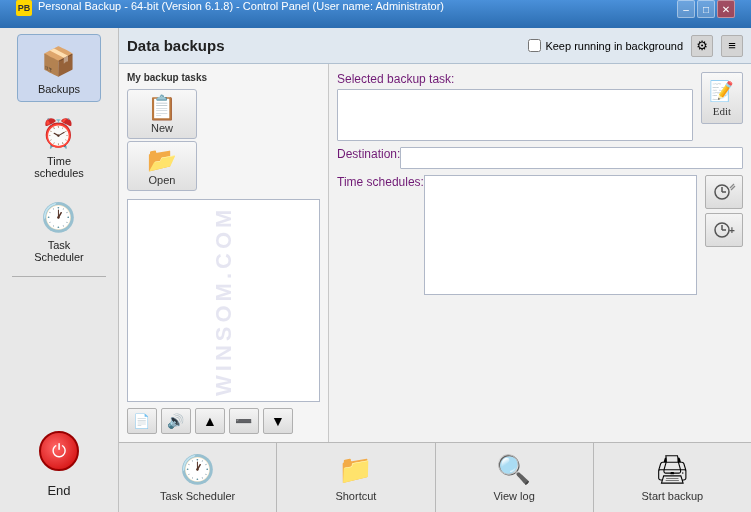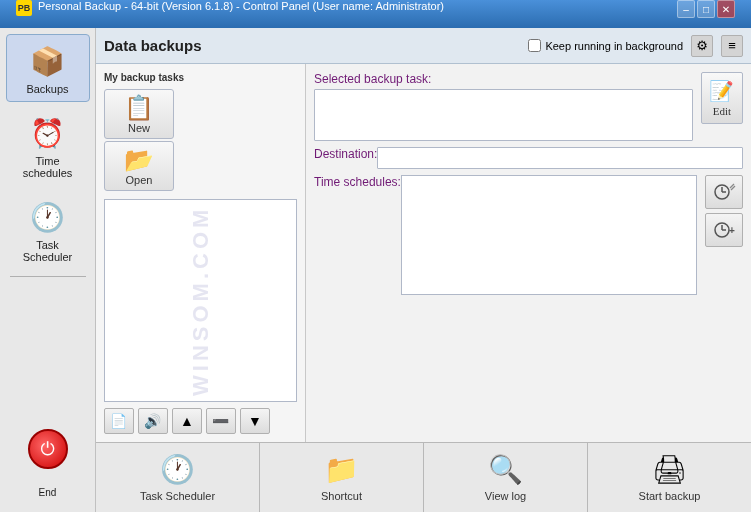--- a/index.html
+++ b/index.html
@@ -50,21 +50,21 @@
     .title-btn.close { background: rgba(200,50,50,0.7); }
 
     
     .app-body {
       display: flex;
       height: calc(512px - 28px);
     }
 
     
     .sidebar {
-      width: 96px;
+      width: 119px;
       background: #e8e8e8;
       border-right: 1px solid #c0c0c0;
       display: flex;
       flex-direction: column;
       align-items: center;
       padding: 4px 0;
     }
     .sidebar-item {
       width: 84px;
       display: flex;
@@ -129,22 +129,22 @@
       width: 40px; height: 40px;
       border-radius: 50%;
       background: radial-gradient(circle at 40% 40%, #ff6666, #cc0000);
       border: 2px solid #990000;
       display: flex; align-items: center; justify-content: center;
       cursor: pointer;
       font-size: 18px;
       color: white;
     }
     .end-label {
-      font-size: 10px;
-      margin-top: 18px;
+      font-size: 13px;
+      margin-top: 12px;
       color: #222;
     }
 
     
     .content {
       flex: 1;
       display: flex;
       flex-direction: column;
       background: #f5f5f5;
     }

